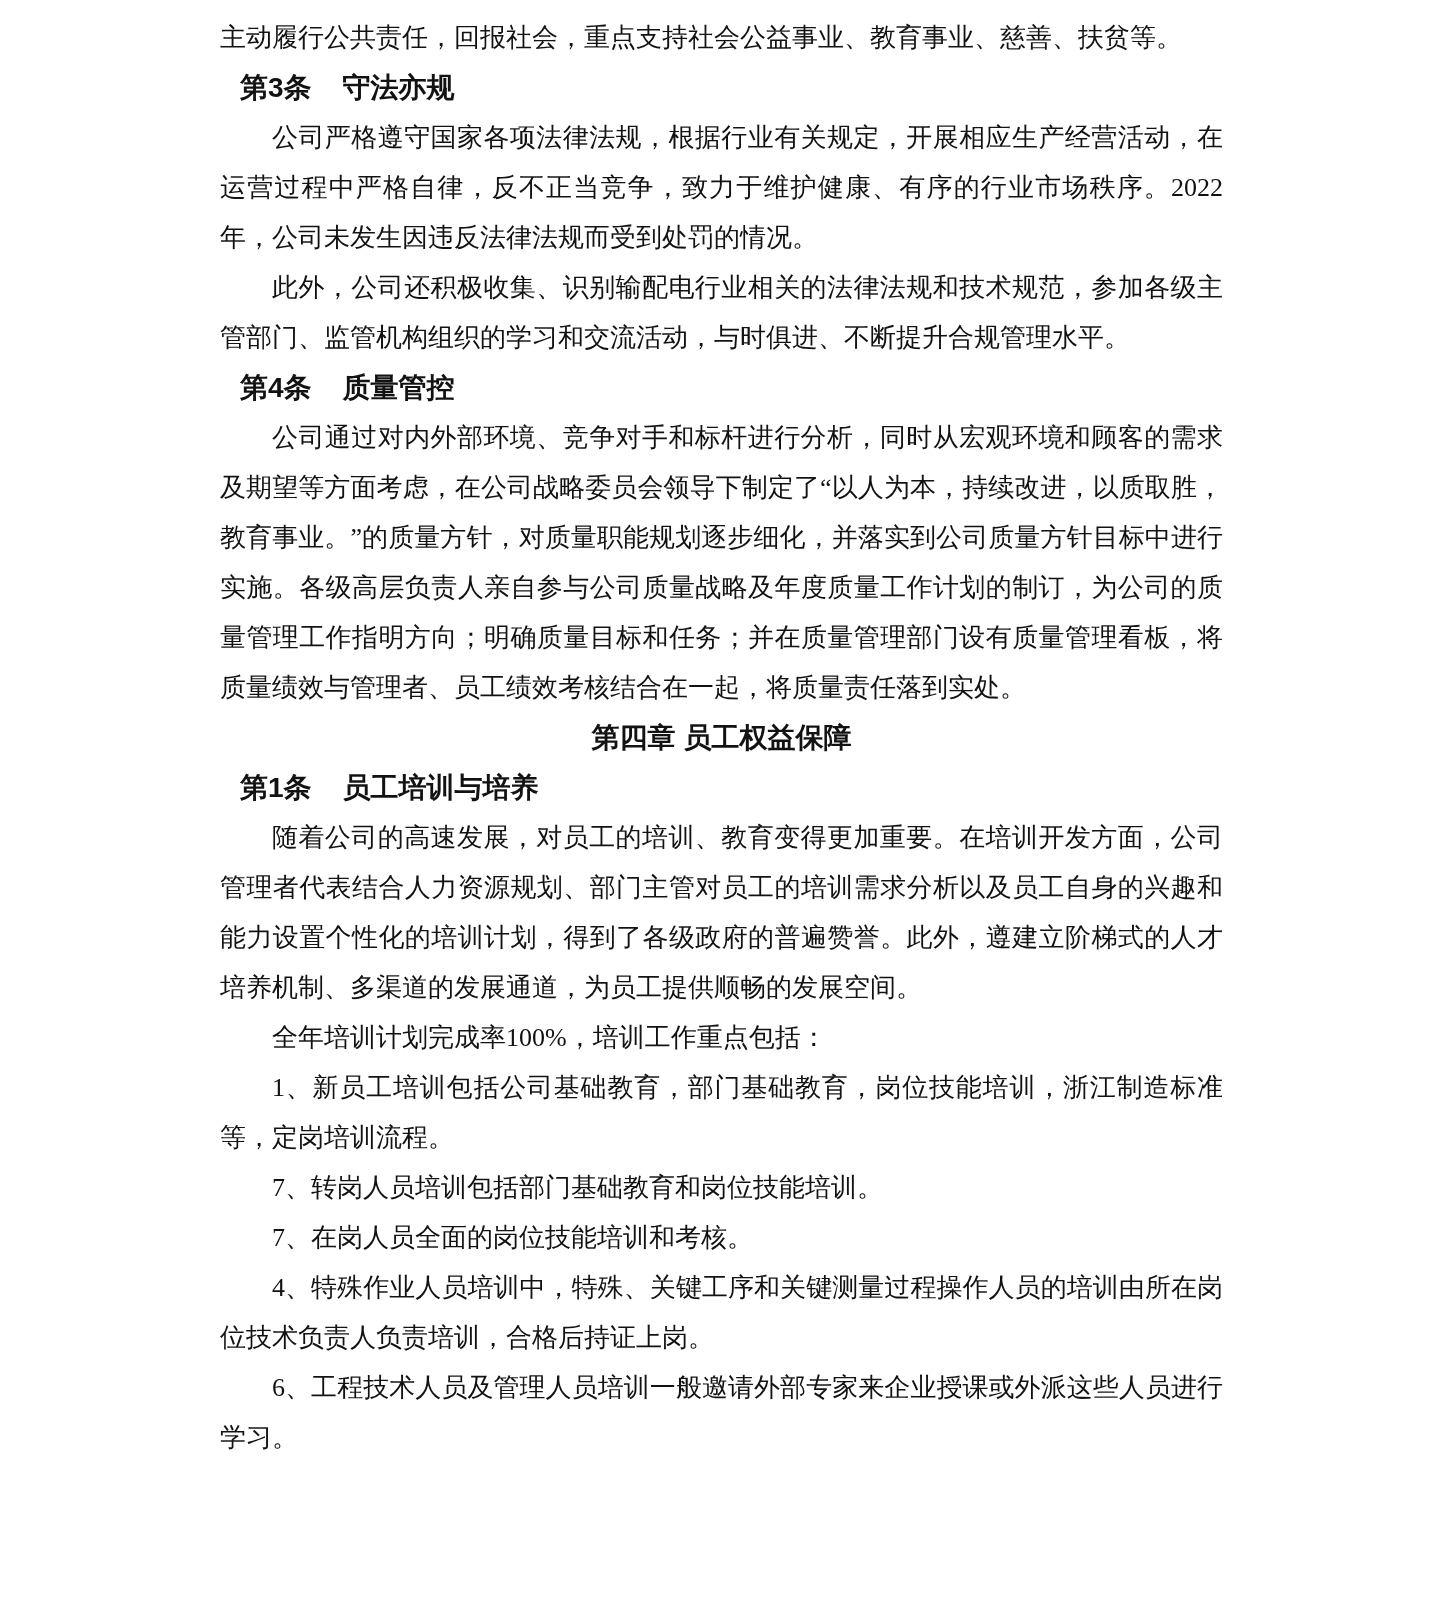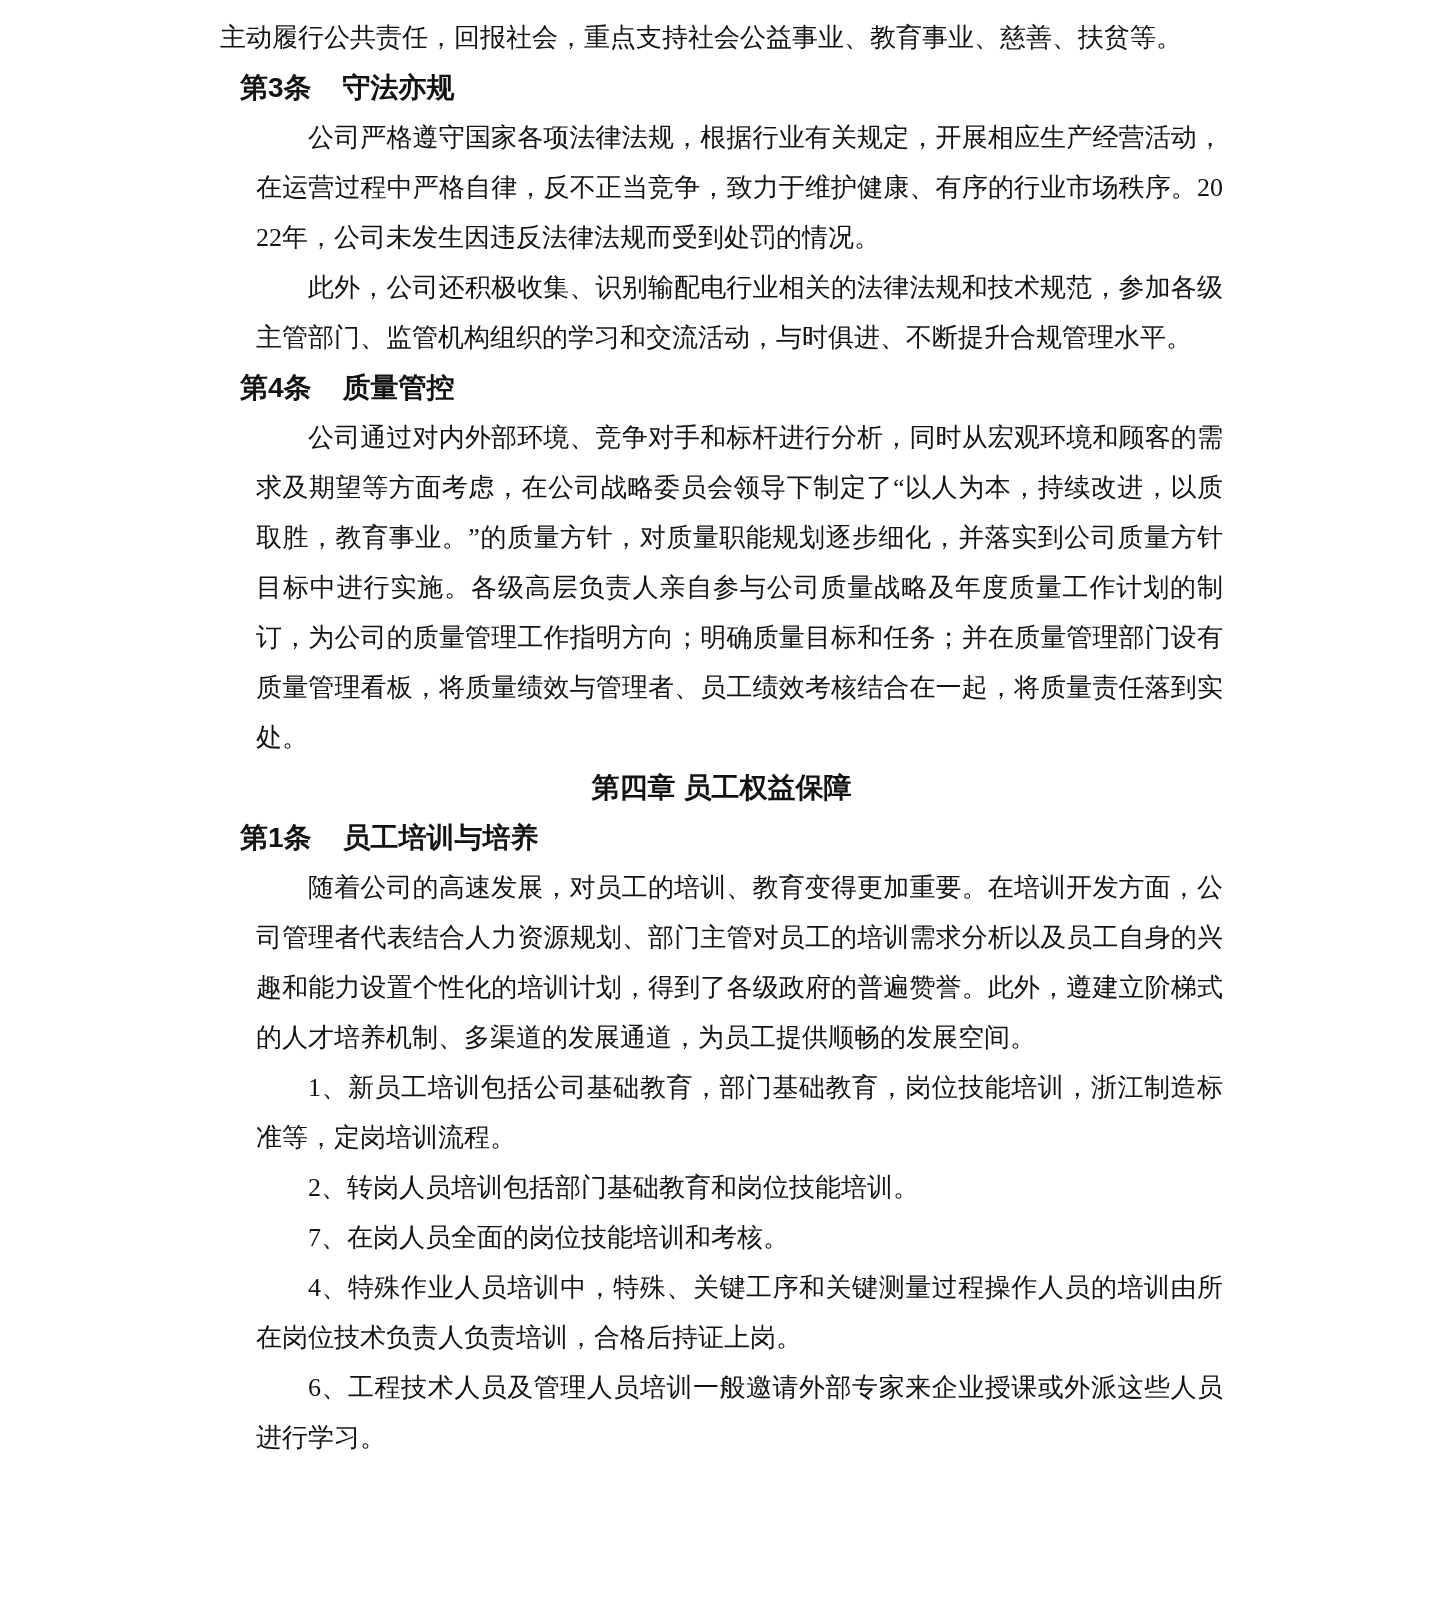--- a/index.html
+++ b/index.html
@@ -17,21 +17,21 @@
     padding: 13px 230px 0 220px;
     background: #ffffff;
   }
   .page p {
     font-size: 26px;
     line-height: 50px;
     text-align: justify;
     text-justify: inter-ideograph;
     word-break: break-all;
   }
-  p.body-para { text-indent: 2em; margin-left: 36px; }
+  p.body-para { text-indent: 2em; }
   p.continuation { text-indent: 0; }
   p.article-heading {
     font-family: "Liberation Sans", "DejaVu Sans", sans-serif;
     font-weight: bold;
     font-size: 28px;
     text-indent: 0;
     text-align: left;
     margin-left: 20px;
   }
   p.article-heading .article-title { margin-left: 1.1em; }
@@ -65,24 +65,25 @@
   <p class="body-para">公司通过对内外部环境、竞争对手和标杆进行分析，同时从宏观环境和顾客的需求及期望等方面考虑，在公司战略委员会领导下制定了“以人为本，持续改进，以质取胜，教育事业。”的质量方针，对质量职能规划逐步细化，并落实到公司质量方针目标中进行实施。各级高层负责人亲自参与公司质量战略及年度质量工作计划的制订，为公司的质量管理工作指明方向；明确质量目标和任务；并在质量管理部门设有质量管理看板，将质量绩效与管理者、员工绩效考核结合在一起，将质量责任落到实处。</p>
 
   <p class="chapter-heading">第四章 员工权益保障</p>
 
   <p class="article-heading">
     <span>第1条</span><span class="article-title">员工培训与培养</span>
   </p>
 
   <p class="body-para">随着公司的高速发展，对员工的培训、教育变得更加重要。在培训开发方面，公司管理者代表结合人力资源规划、部门主管对员工的培训需求分析以及员工自身的兴趣和能力设置个性化的培训计划，得到了各级政府的普遍赞誉。此外，遵建立阶梯式的人才培养机制、多渠道的发展通道，为员工提供顺畅的发展空间。</p>
 
+  <p class="body-para">全年培训计划完成率100%，培训工作重点包括：</p>
 
   <p class="body-para">1、新员工培训包括公司基础教育，部门基础教育，岗位技能培训，浙江制造标准等，定岗培训流程。</p>
 
-  <p class="body-para">2、转岗人员培训包括部门基础教育和岗位技能培训。</p>
+  <p class="body-para">7、转岗人员培训包括部门基础教育和岗位技能培训。</p>
 
   <p class="body-para">7、在岗人员全面的岗位技能培训和考核。</p>
 
   <p class="body-para">4、特殊作业人员培训中，特殊、关键工序和关键测量过程操作人员的培训由所在岗位技术负责人负责培训，合格后持证上岗。</p>
 
 
   <p class="body-para">6、工程技术人员及管理人员培训一般邀请外部专家来企业授课或外派这些人员进行学习。</p>
 
 </div>
 

